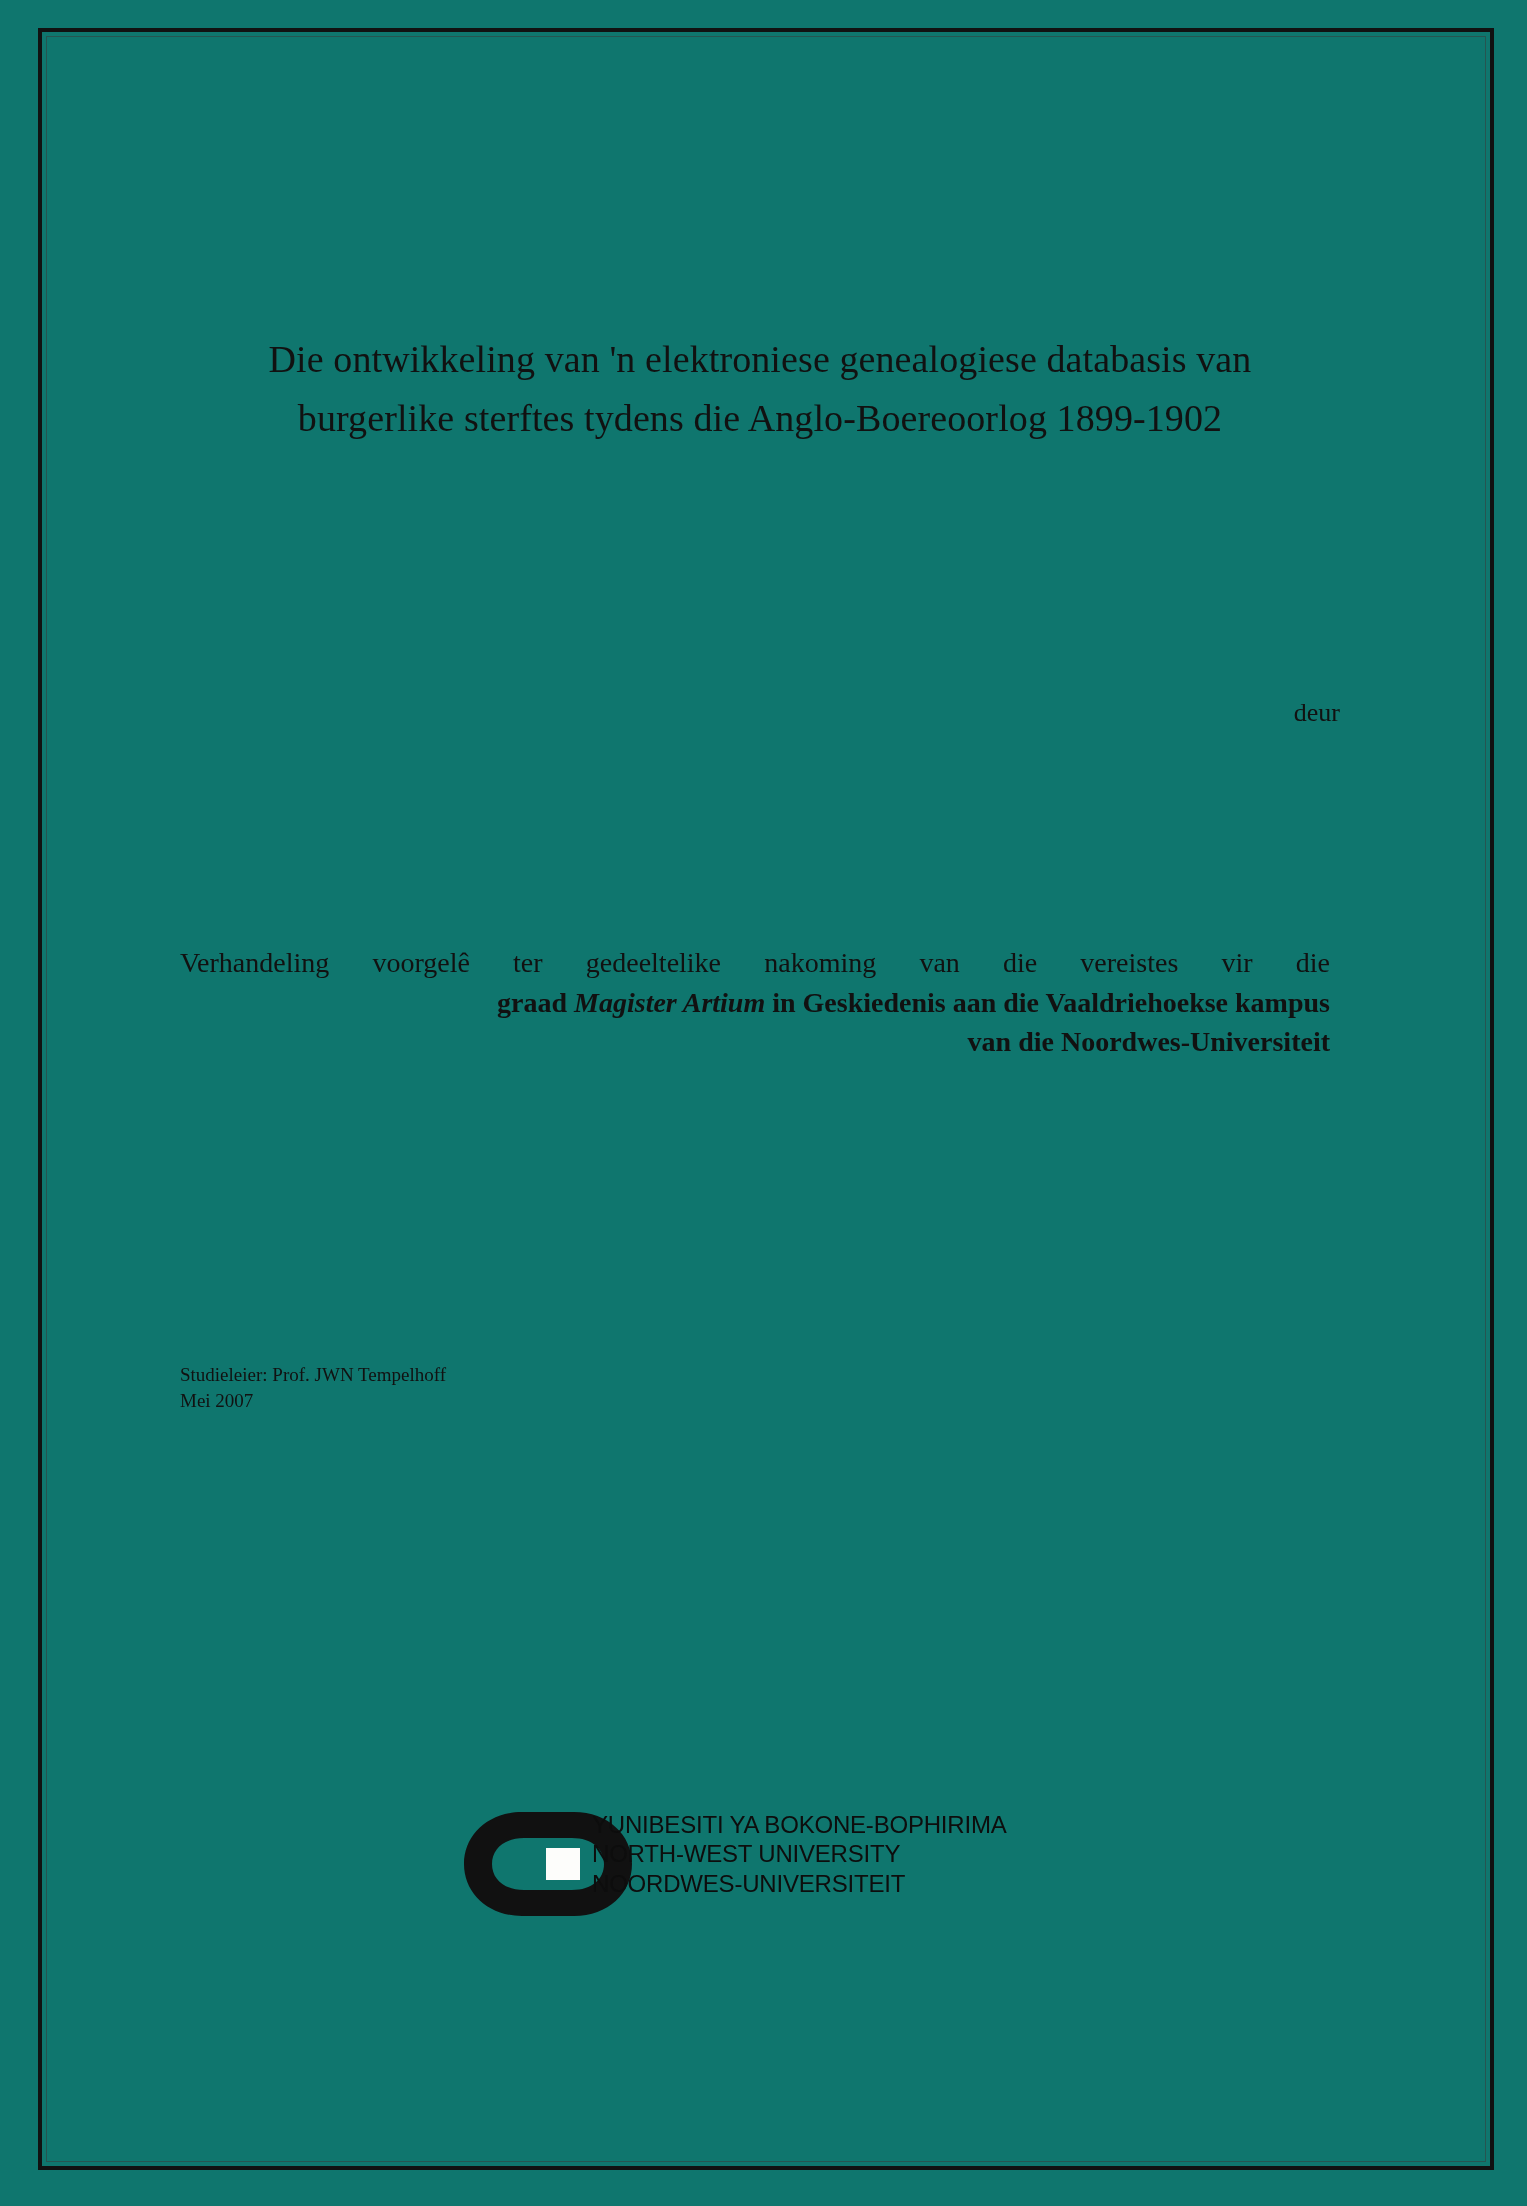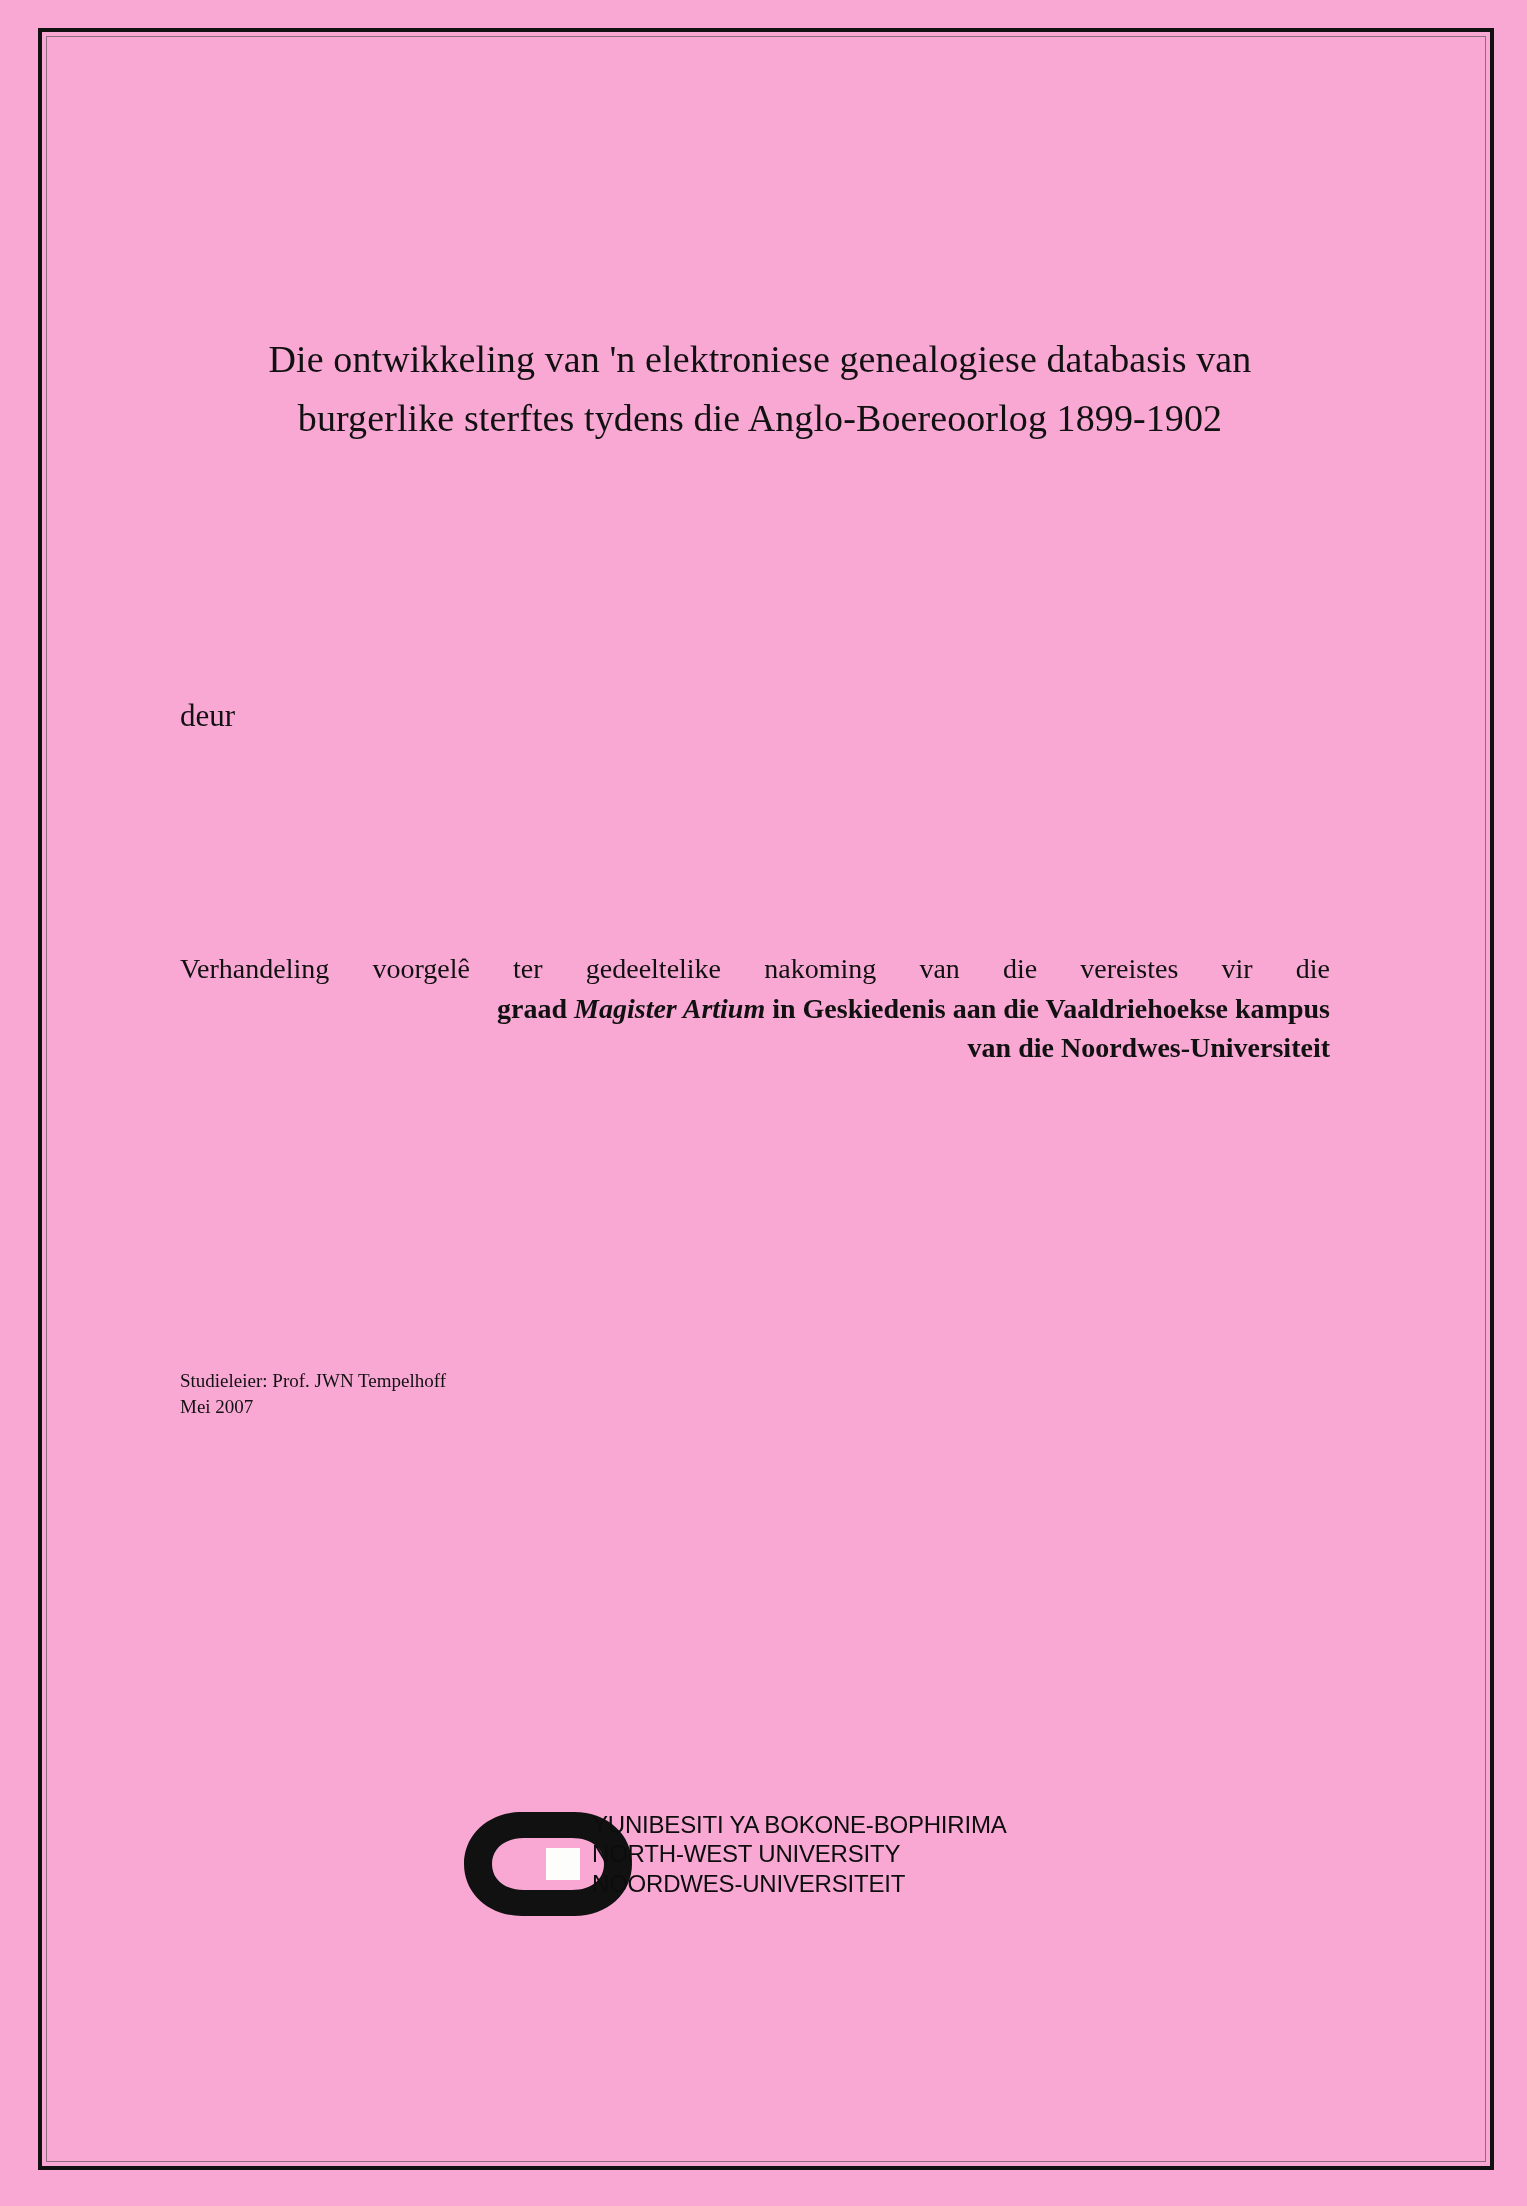--- a/index.html
+++ b/index.html
@@ -15,21 +15,21 @@
     position: relative;
     overflow: hidden;
   }
 
   
   .page-scan {
     position: absolute;
     left: 0; top: 0;
     width: 1527px;
     height: 2206px;
-    background: #f9a8d4;
+    background: #0f766e;
   }
 
   
   .page-border {
     position: absolute;
     left: 38px;
     top: 28px;
     width: 1456px;
     height: 2142px;
     border: 4px solid #111111;
@@ -58,22 +58,22 @@
     font-size: 38px;
     line-height: 1.55;
     letter-spacing: 0.1px;
   }
   .title .line {
     display: block;
     white-space: nowrap;
   }
 
   .byword {
-    text-align: left;
-    font-size: 31px;
+    text-align: right;
+    font-size: 26px;
     margin-top: 250px;
   }
 
   .author {
     text-align: center;
     font-size: 32px;
     margin-top: 120px;
   }
 
   .statement {

